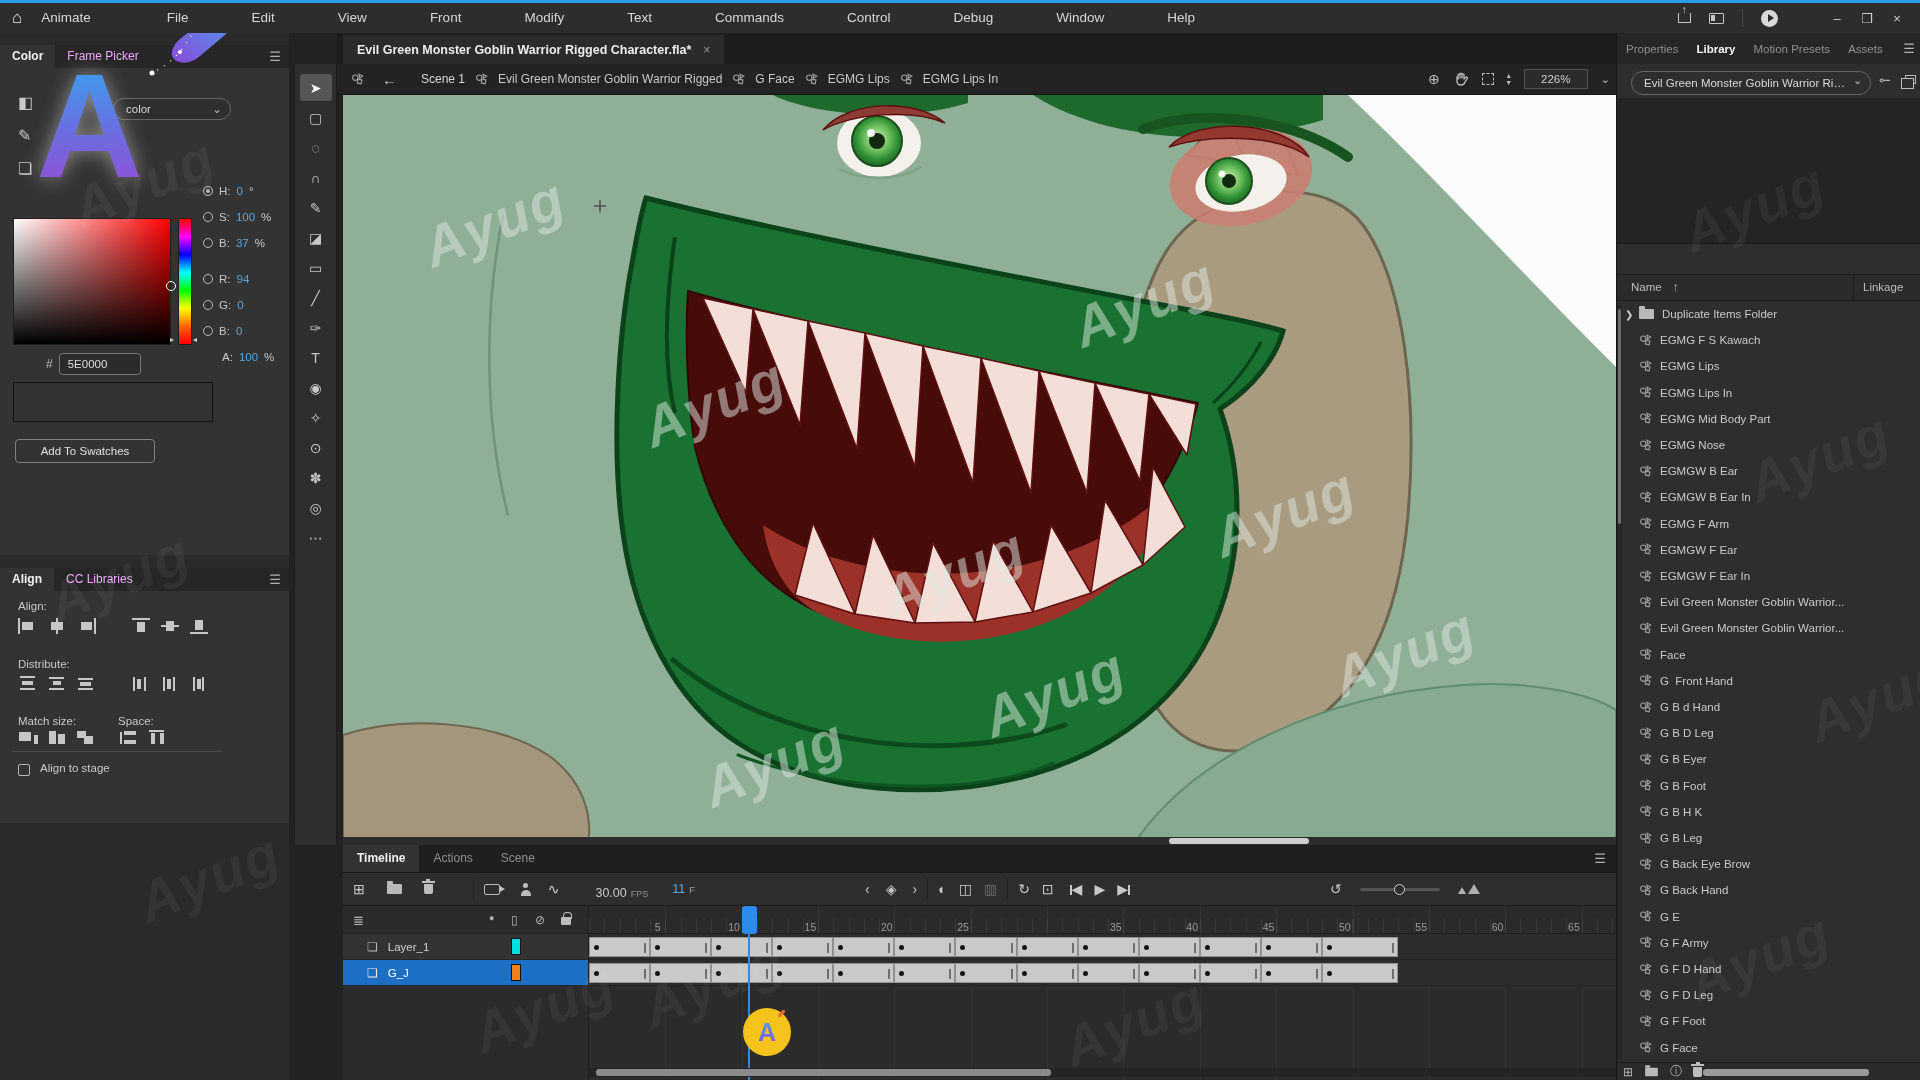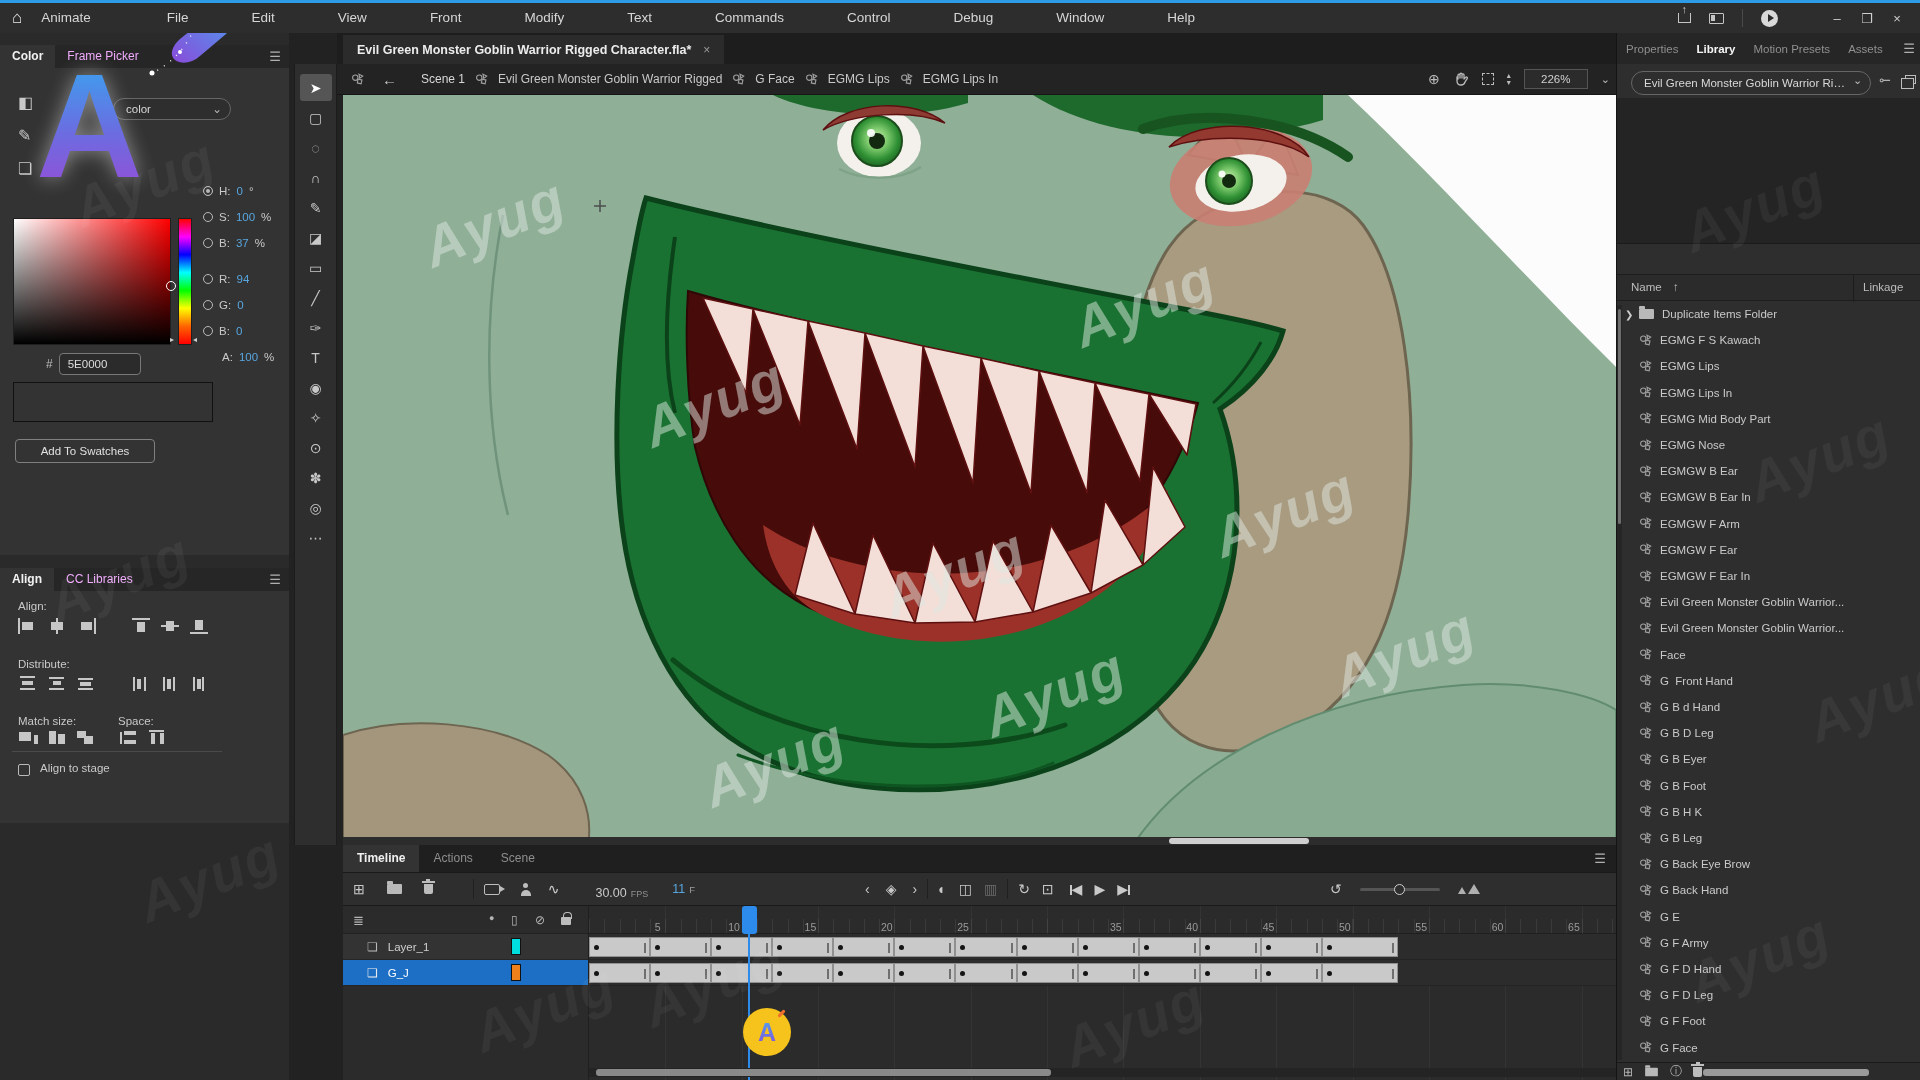--- a/index.html
+++ b/index.html
@@ -618,21 +618,21 @@
         </div>
         <div class="lib-row" style="top: 209.6px;">
           <span class="noexp"></span>
           <span style="display: inline-flex;">
             <svg class="sym" viewBox="0 0 14 14">
               <circle cx="4.6" cy="5" r="2.9"></circle>
               <path d="M8.6 1.2 L12.6 3.4 L9.4 5.6 Z"></path>
               <rect x="7.2" y="7" width="4.2" height="4.2" transform="rotate(12 9.3 9.1)"></rect>
             </svg>
           </span>
-          <span class="nm">EGMGW F Arm</span>
+          <span class="nm">EGMG F Arm</span>
         </div>
         <div class="lib-row" style="top: 235.8px;">
           <span class="noexp"></span>
           <span style="display: inline-flex;">
             <svg class="sym" viewBox="0 0 14 14">
               <circle cx="4.6" cy="5" r="2.9"></circle>
               <path d="M8.6 1.2 L12.6 3.4 L9.4 5.6 Z"></path>
               <rect x="7.2" y="7" width="4.2" height="4.2" transform="rotate(12 9.3 9.1)"></rect>
             </svg>
           </span>

